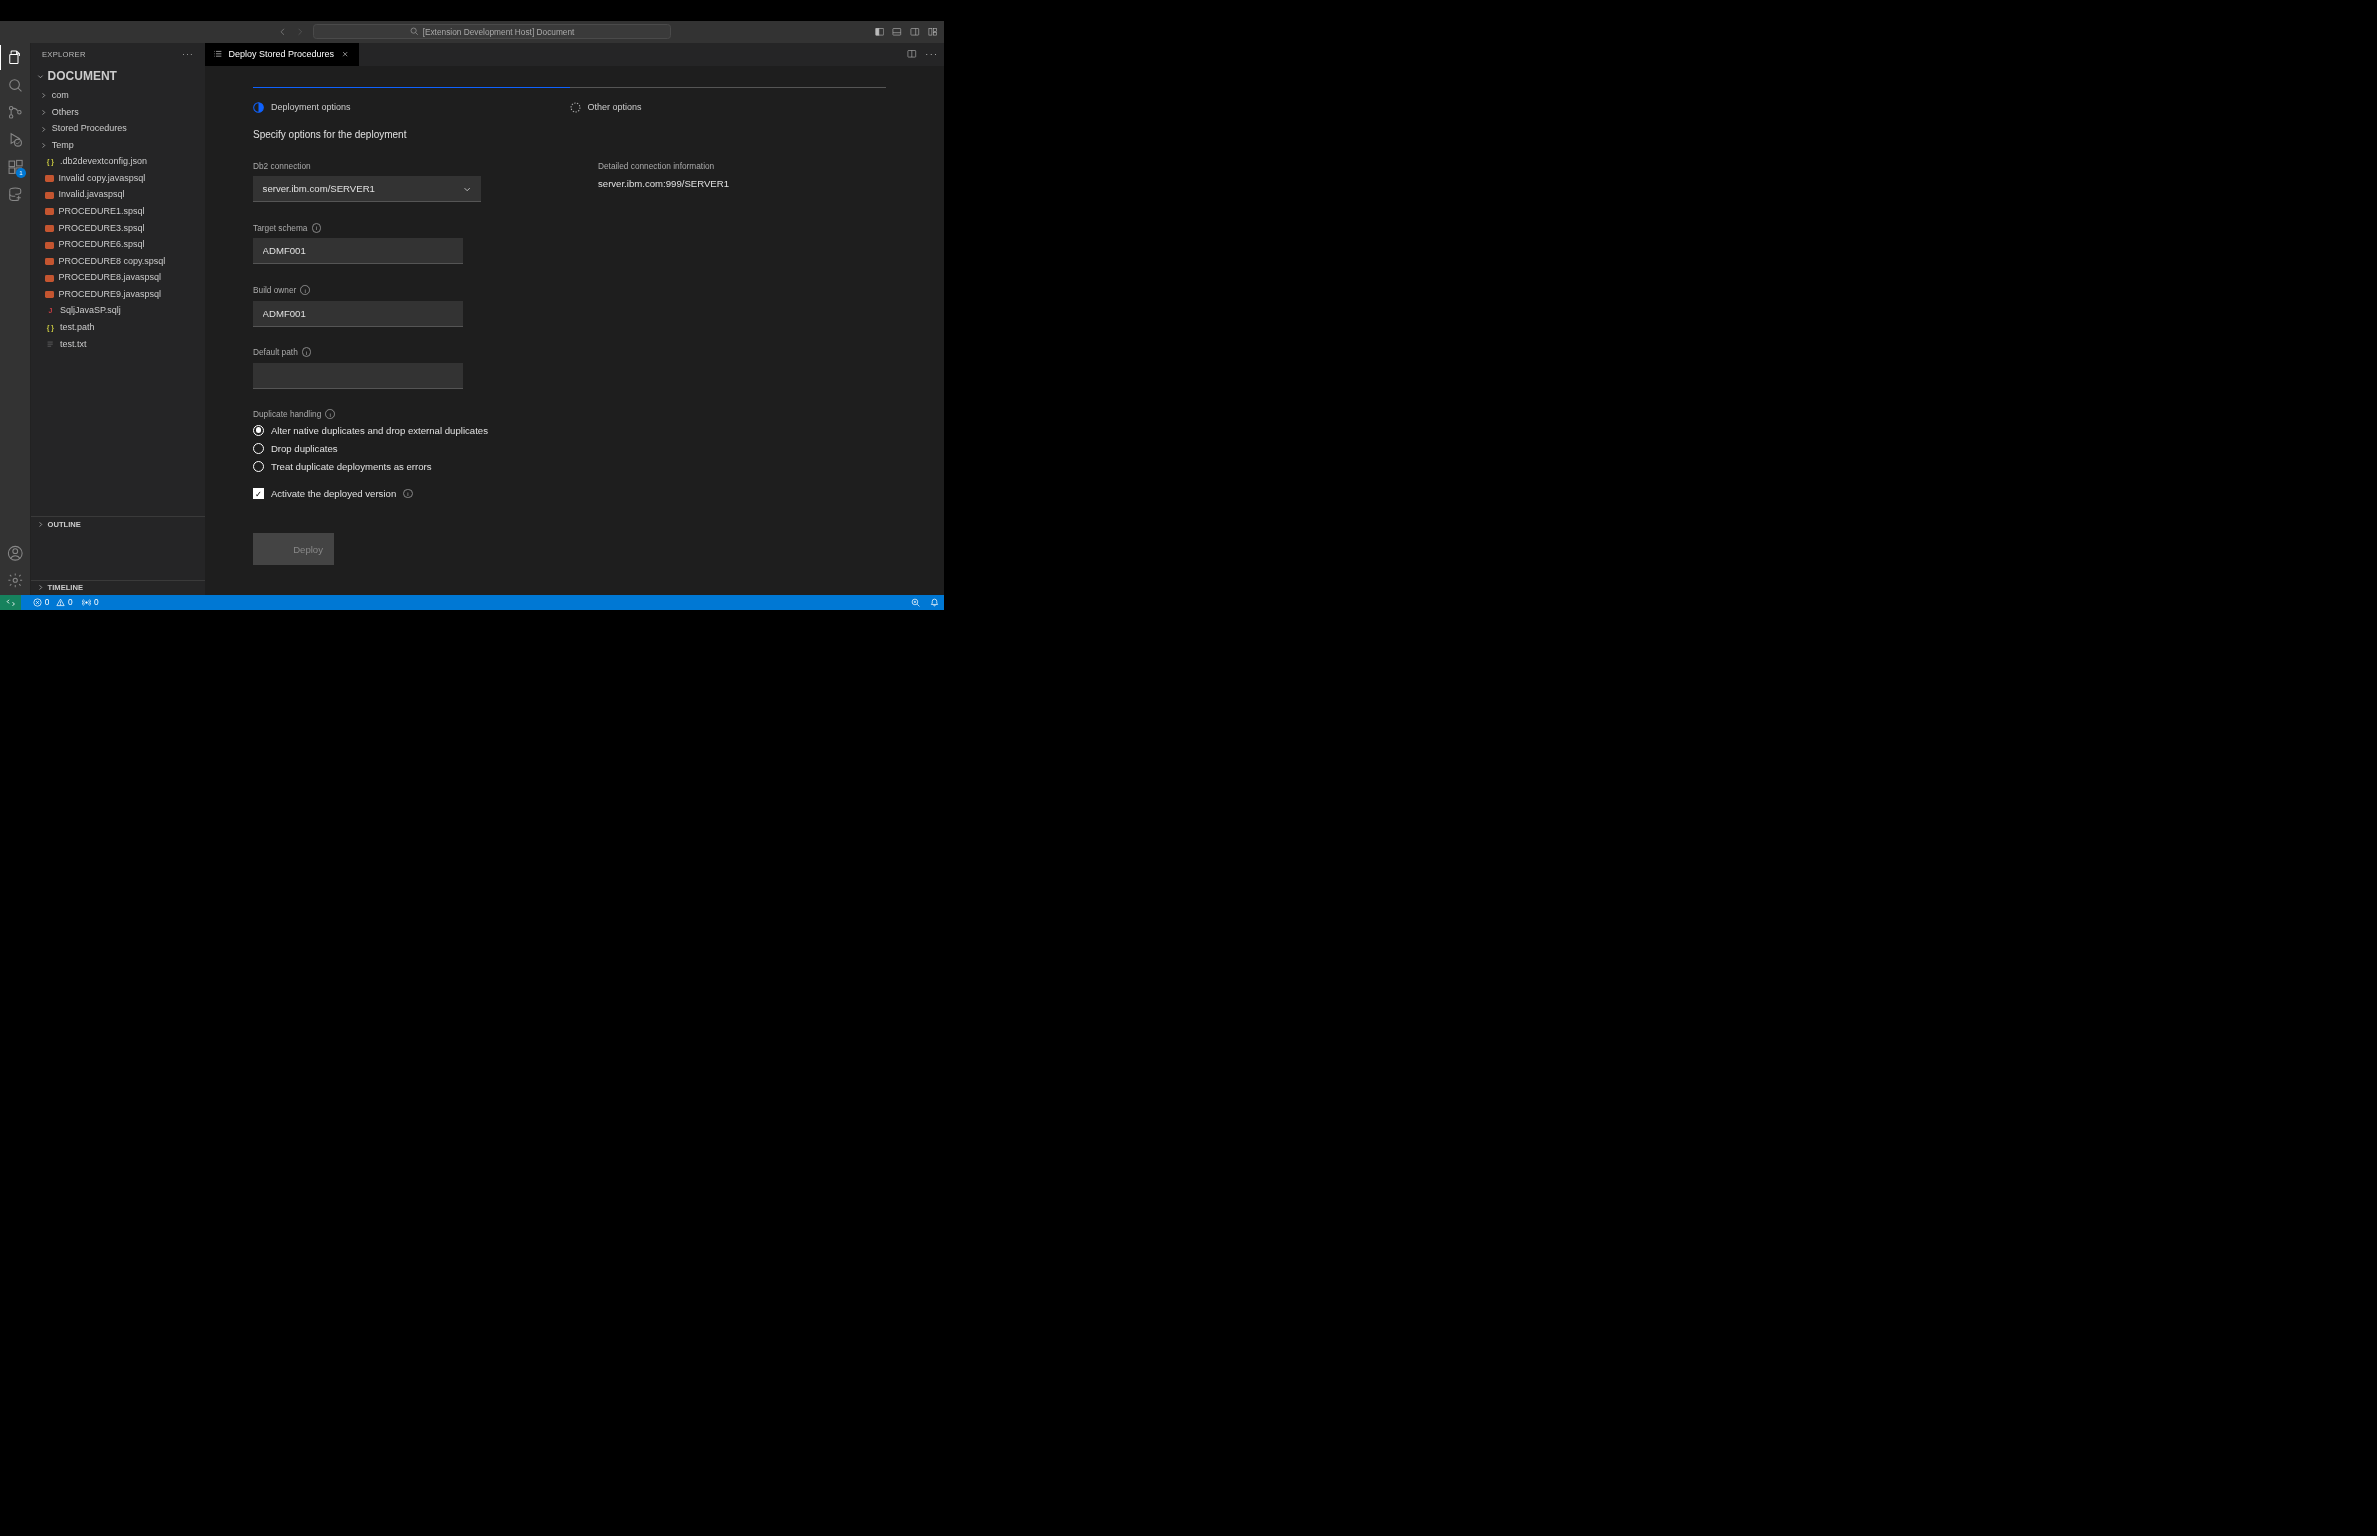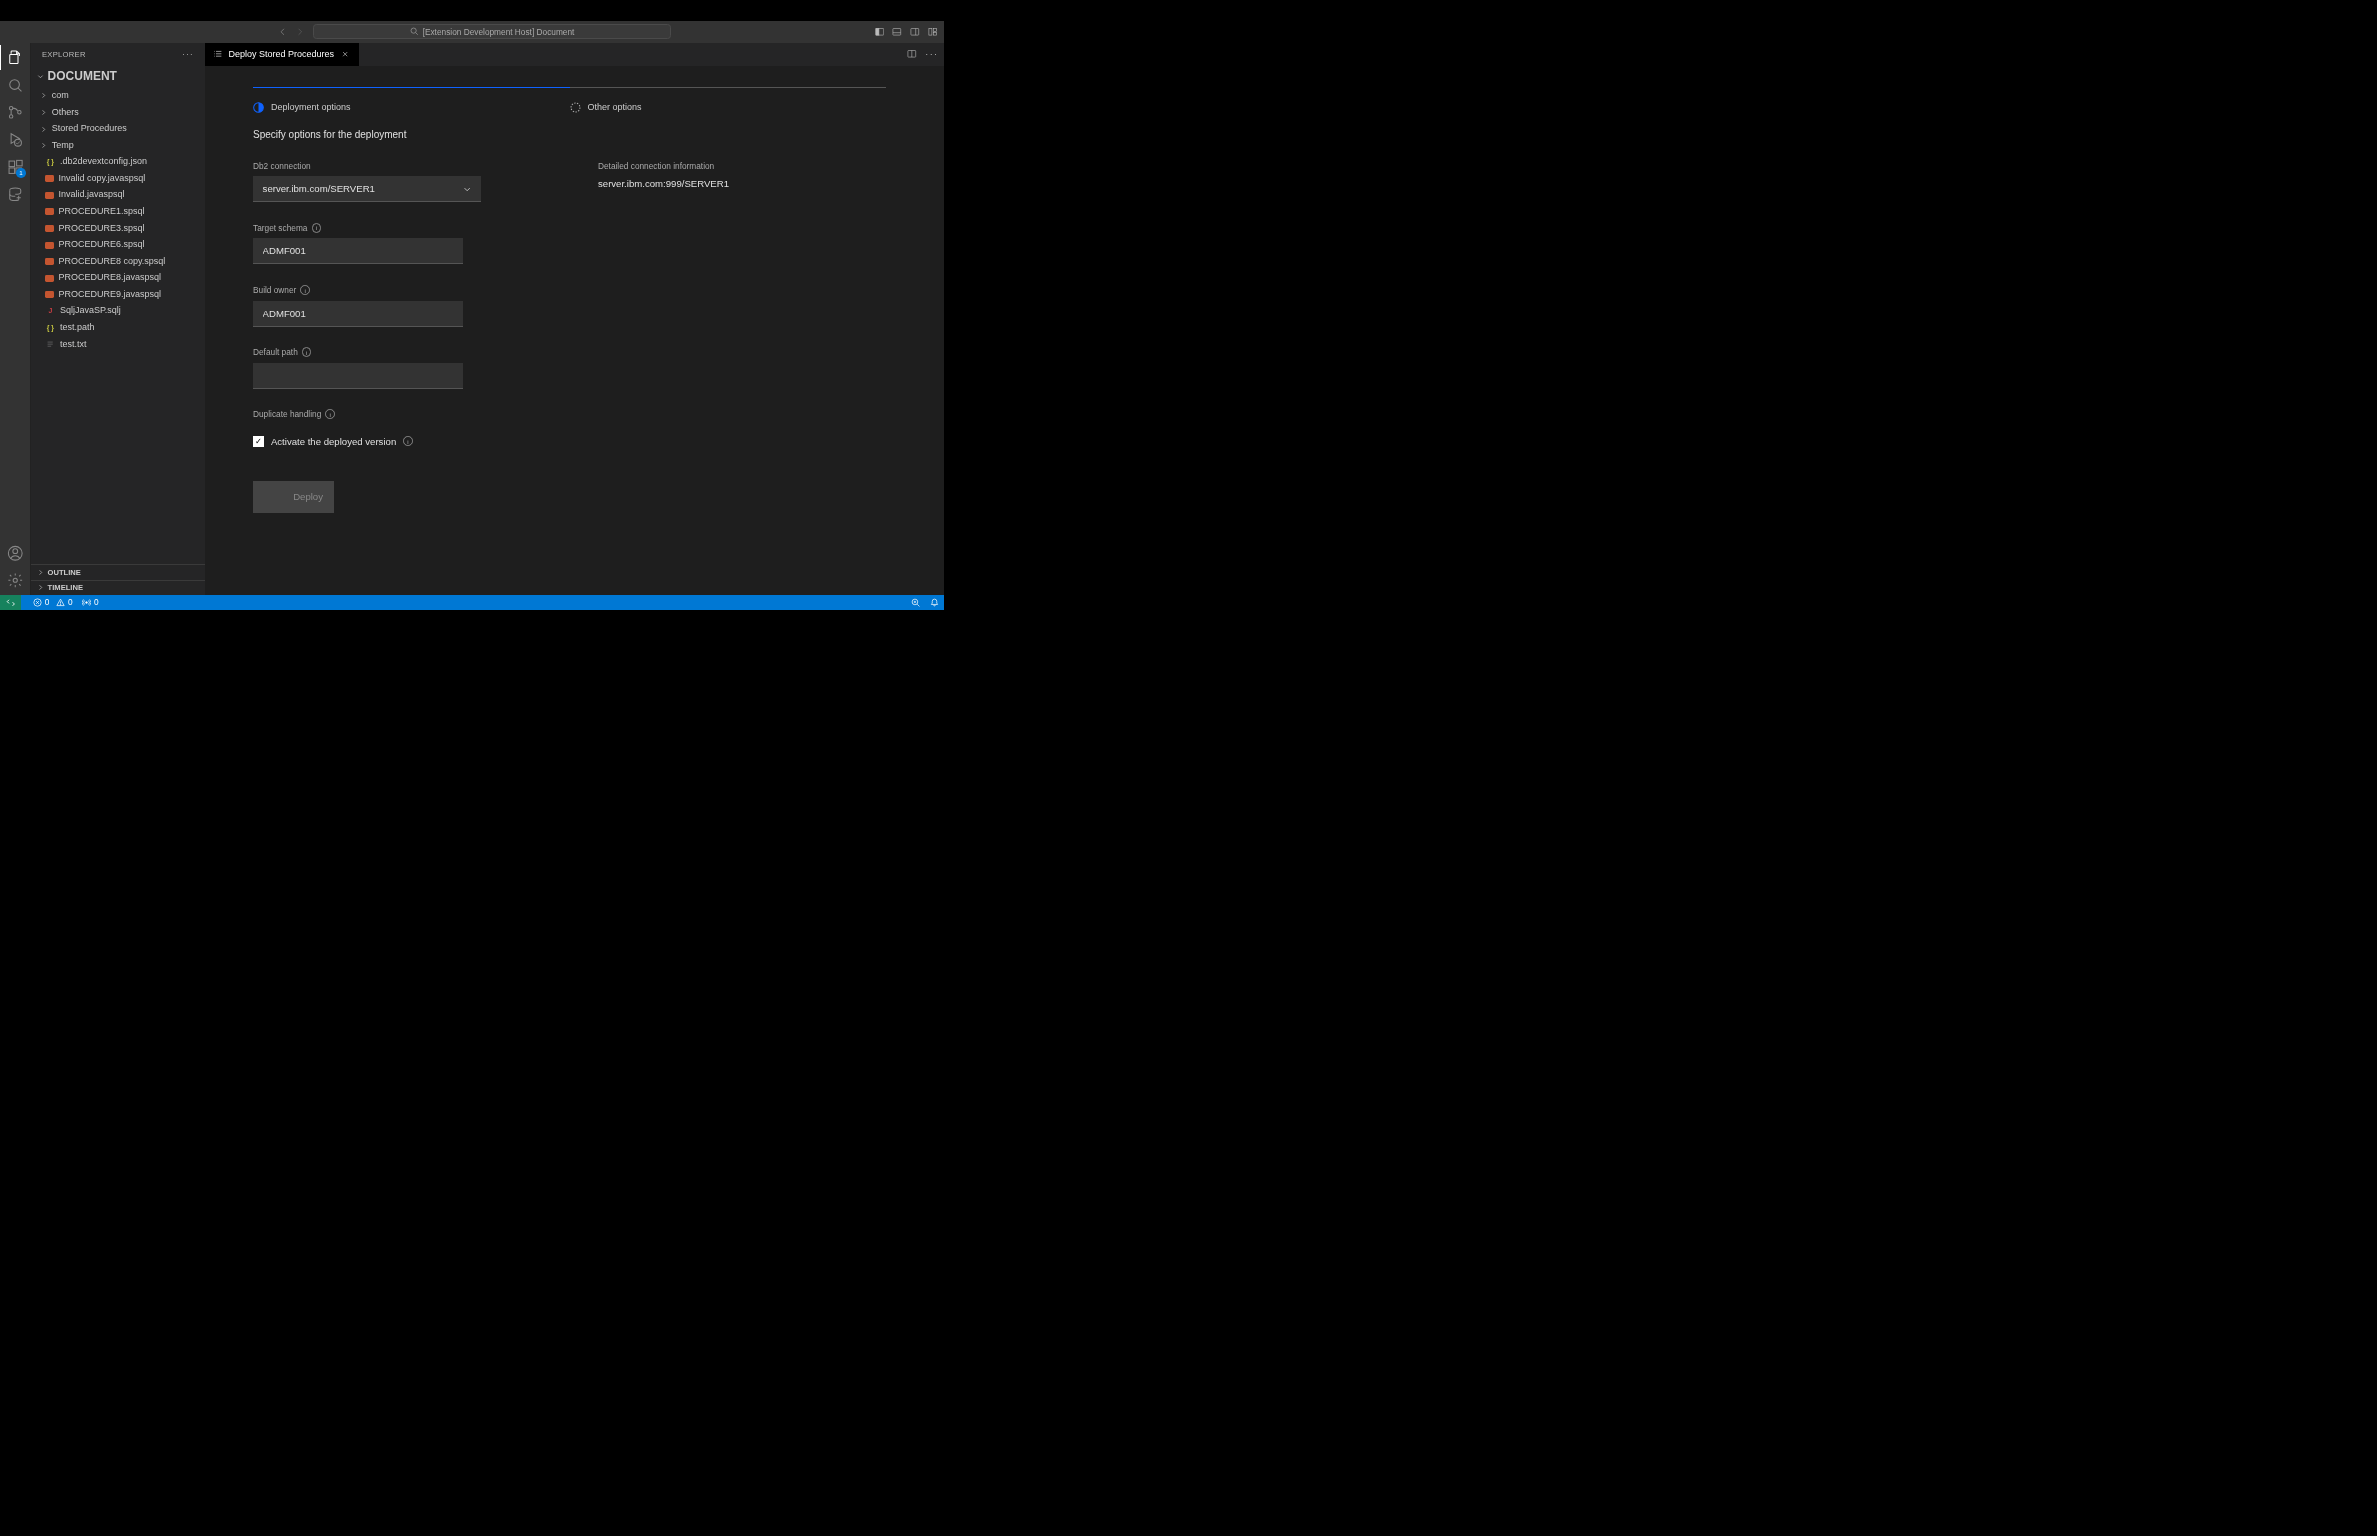--- a/index.html
+++ b/index.html
@@ -28,21 +28,21 @@
 .document-header { padding: 2.8px 5.5px; font-size: 12px; font-weight: 700; color: #ccc; display: flex; align-items: center; gap: 2.8px; cursor: pointer; }
 .tree { flex: 1; overflow: auto; padding-top: 1.4px; }
 .tree-item { display: flex; align-items: center; gap: 4.1px; padding: 1.4px 5.5px 1.4px 13.8px; font-size: 9px; color: #ccc; cursor: pointer; line-height: 13.8px; }
 .tree-item.folder { padding-left: 8.3px; }
 .chev { width: 8.3px; display: inline-flex; justify-content: center; color: #ccc; }
 .file-icon { width: 11px; height: 11px; display: inline-flex; align-items: center; justify-content: center; border-radius: 1.4px; font-size: 6.9px; font-weight: bold; }
 .fi-json { color: #cbcb41; }
 .fi-sql { background: #c45530; color: #fff; width: 9.6px; height: 6.9px; border-radius: 1.4px; }
 .fi-java { color: #cc3e44; font-weight: bold; }
 .fi-txt { color: #888; }
-.sidebar-section { border-top: 0.7px solid #3a3a3a; padding: 2.8px 5.5px; font-size: 7.6px; color: #ccc; display: flex; align-items: center; gap: 2.8px; cursor: pointer; font-weight: 600; }
+.sidebar-section { border-top: 0.7px solid #3a3a3a; padding: 2.8px 5.5px; font-size: 7.6px; color: #ccc; display: flex; align-items: center; gap: 2.8px; cursor: pointer; font-weight: 600; margin-top: 48px; }
 
 .editor-area { flex: 1; background: #1e1e1e; display: flex; flex-direction: column; }
 .tabs-row { height: 23.4px; background: #252526; display: flex; align-items: stretch; position: relative; }
 .tab { display: flex; align-items: center; gap: 5.5px; padding: 0 8.3px; background: #000000; color: #fff; font-size: 9px; border-right: 0.7px solid #252526; cursor: pointer; }
 .tab-icon { width: 9.6px; height: 9.6px; display: flex; align-items: center; justify-content: center; }
 .tab-close { color: #aaa; cursor: pointer; width: 11px; height: 11px; display: flex; align-items: center; justify-content: center; }
 .tabs-actions { position: absolute; right: 5.5px; top: 0; height: 100%; display: flex; align-items: center; gap: 8.3px; color: #bbb; }
 
 .form-area { flex: 1; overflow: auto; padding: 20.6px 48px; }
 .stepper { display: flex; max-width: 633px; }
@@ -426,20 +426,34 @@
               <span class="info-i">i</span>
             </div>
           <input class="input-box" value="" style="">
         </div>
       </div>
 
       <div class="field-label">
           <span>Duplicate handling</span>
           <span class="info-i">i</span>
         </div>
+      <div class="radio-group">
+        <div class="radio-item">
+            <span class="radio-circle checked"></span>
+            <span>Alter native duplicates and drop external duplicates</span>
+          </div>
+        <div class="radio-item">
+            <span class="radio-circle"></span>
+            <span>Drop duplicates</span>
+          </div>
+        <div class="radio-item">
+            <span class="radio-circle"></span>
+            <span>Treat duplicate deployments as errors</span>
+          </div>
+      </div>
 
       <div class="checkbox-row">
         <span class="checkbox">✓</span>
         <span>Activate the deployed version</span>
         <span class="info-i">i</span>
       </div>
 
       <button class="deploy-btn">Deploy</button>
     </div>
   </div>

